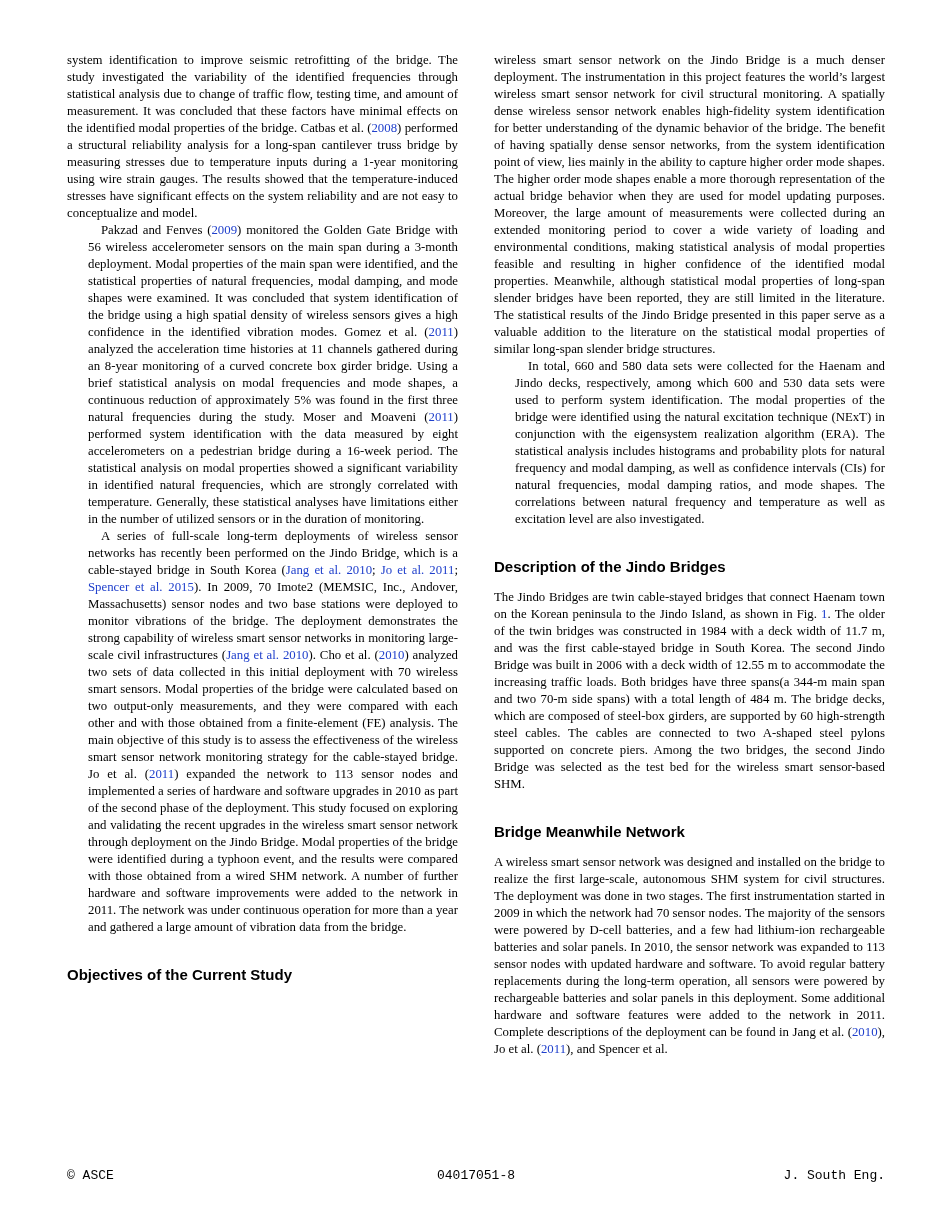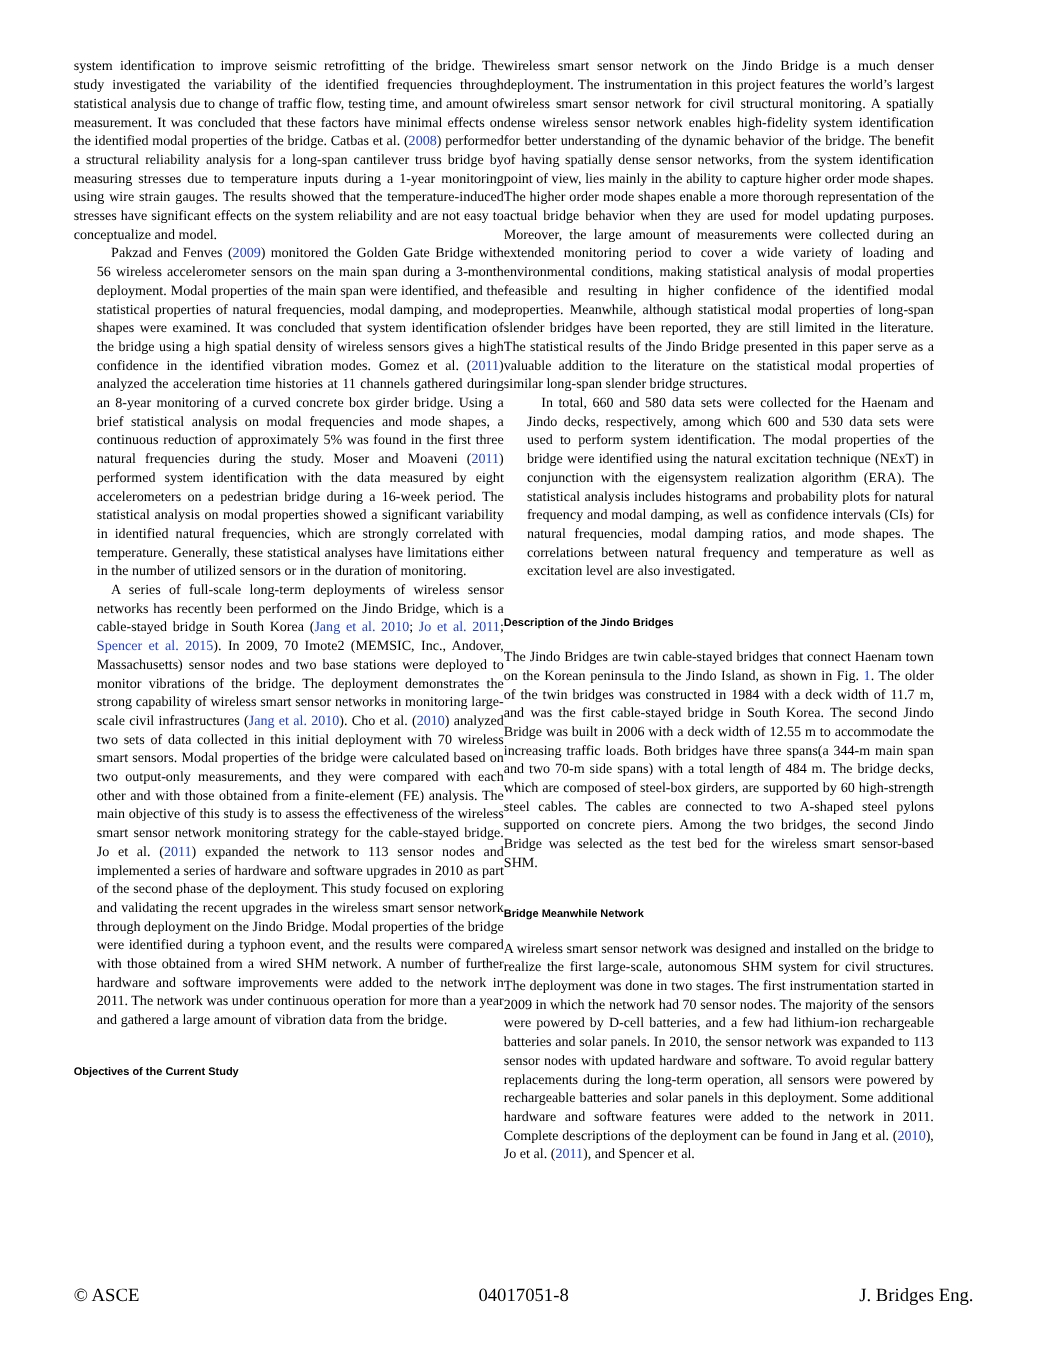--- a/index.html
+++ b/index.html
@@ -12,49 +12,50 @@
     color: #000000;
     font-family: "Liberation Serif", serif;
     overflow: hidden;
   }
   .content {
     position: absolute;
     top: 52px;
     left: 67px;
     right: 67px;
     display: flex;
+    gap: 36px;
   }
   .col { width: 391px; }
   .col p {
     margin: 0;
     font-size: 12.8px;
     line-height: 17px;
     text-align: justify;
   }
   .col p.indent { text-indent: 13px; margin-left: 21px; }
   .col h2 {
     font-family: "Liberation Sans", sans-serif;
-    font-size: 10px;
+    font-size: 15px;
     font-weight: bold;
     margin: 30px 0 14px 0;
     line-height: 17px;
   }
   a.cite {
     color: var(--link-color, #2040cc);
     text-decoration: none;
     cursor: pointer;
   }
   .footer {
     position: absolute;
     left: 67px;
     right: 67px;
     top: 1168px;
     display: flex;
-    font-family: Liberation Serif, serif;
-    font-size: 17px;
+    font-family: Liberation Mono, monospace;
+    font-size: 13px;
     color: #000000;
   }
   .footer .f-left  { flex: 1; text-align: left; }
   .footer .f-center{ flex: 1; text-align: center; }
   .footer .f-right { flex: 1; text-align: right; }
 </style>
 </head>
 <body>
 
 <div class="page">
@@ -70,15 +71,15 @@
         <p class="indent">In total, 660 and 580 data sets were collected for the Haenam and Jindo decks, respectively, among which 600 and 530 data sets were used to perform system identification. The modal properties of the bridge were identified using the natural excitation technique (NExT) in conjunction with the eigensystem realization algorithm (ERA). The statistical analysis includes histograms and probability plots for natural frequency and modal damping, as well as confidence intervals (CIs) for natural frequencies, modal damping ratios, and mode shapes. The correlations between natural frequency and temperature as well as excitation level are also investigated.</p>
         <h2>Description of the Jindo Bridges</h2>
         <p>The Jindo Bridges are twin cable-stayed bridges that connect Haenam town on the Korean peninsula to the Jindo Island, as shown in Fig. <a class="cite">1</a>. The older of the twin bridges was constructed in 1984 with a deck width of 11.7 m, and was the first cable-stayed bridge in South Korea. The second Jindo Bridge was built in 2006 with a deck width of 12.55 m to accommodate the increasing traffic loads. Both bridges have three spans(a 344-m main span and two 70-m side spans) with a total length of 484 m. The bridge decks, which are composed of steel-box girders, are supported by 60 high-strength steel cables. The cables are connected to two A-shaped steel pylons supported on concrete piers. Among the two bridges, the second Jindo Bridge was selected as the test bed for the wireless smart sensor-based SHM.</p>
         <h2>Bridge Meanwhile Network</h2>
         <p>A wireless smart sensor network was designed and installed on the bridge to realize the first large-scale, autonomous SHM system for civil structures. The deployment was done in two stages. The first instrumentation started in 2009 in which the network had 70 sensor nodes. The majority of the sensors were powered by D-cell batteries, and a few had lithium-ion rechargeable batteries and solar panels. In 2010, the sensor network was expanded to 113 sensor nodes with updated hardware and software. To avoid regular battery replacements during the long-term operation, all sensors were powered by rechargeable batteries and solar panels in this deployment. Some additional hardware and software features were added to the network in 2011. Complete descriptions of the deployment can be found in Jang et al. (<a class="cite">2010</a>), Jo et al. (<a class="cite">2011</a>), and Spencer et al.</p>
       </div>
   </div>
   <div class="footer">
     <span class="f-left">© ASCE</span>
     <span class="f-center">04017051-8</span>
-    <span class="f-right">J. Bridges Eng.</span>
+    <span class="f-right">J. South Eng.</span>
   </div>
 </div>
 
 </body></html>

